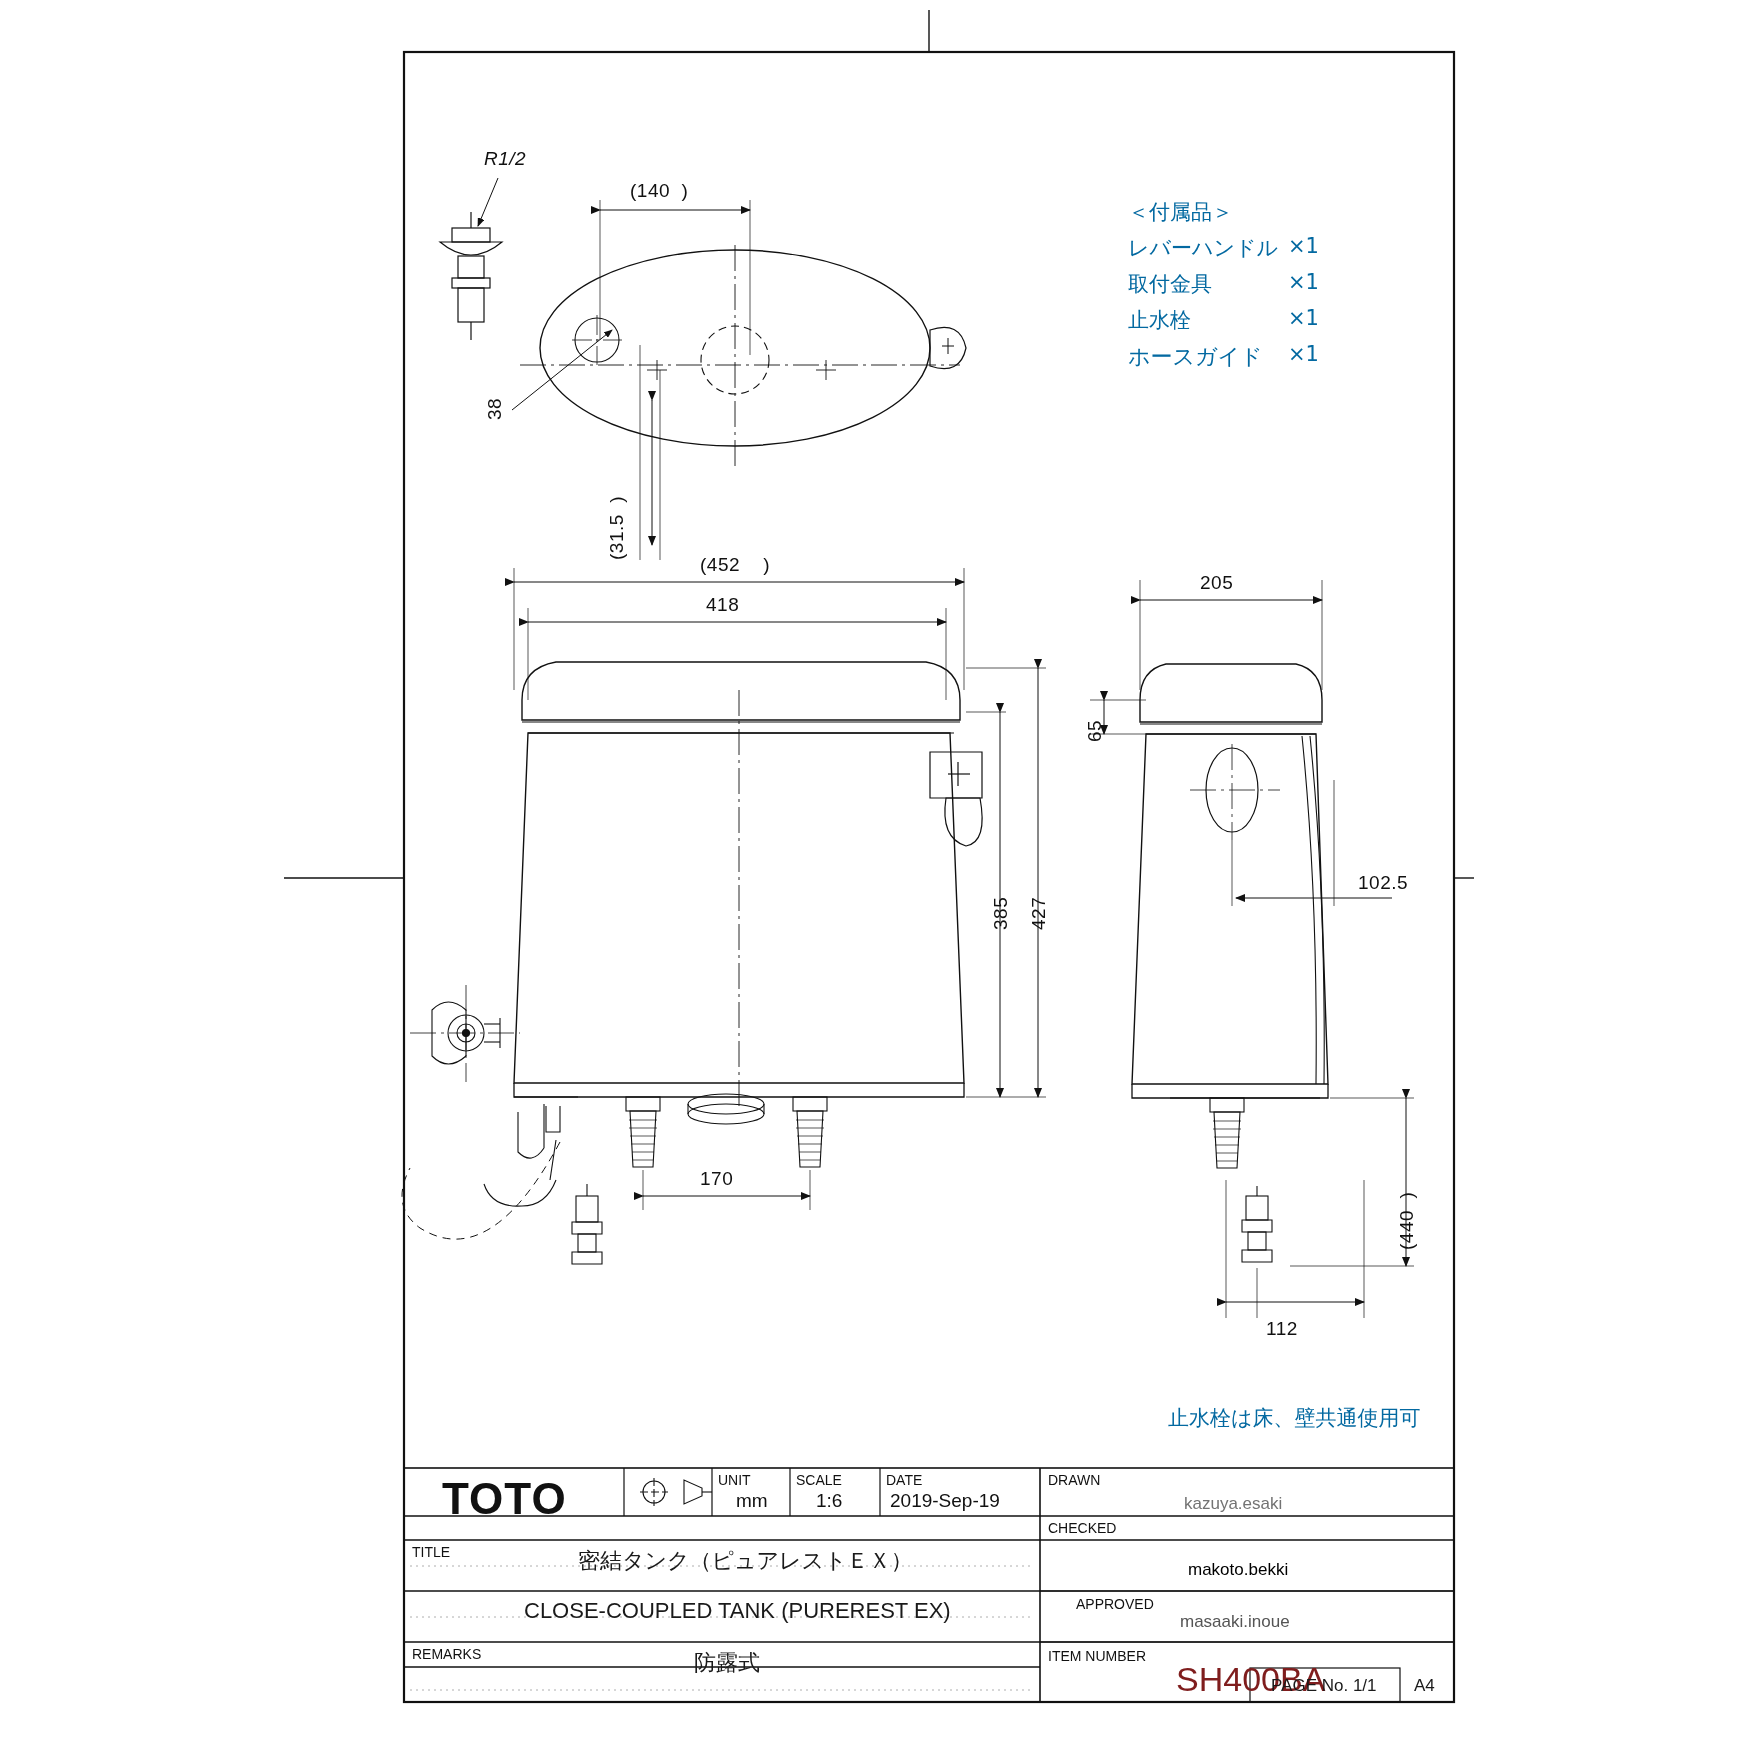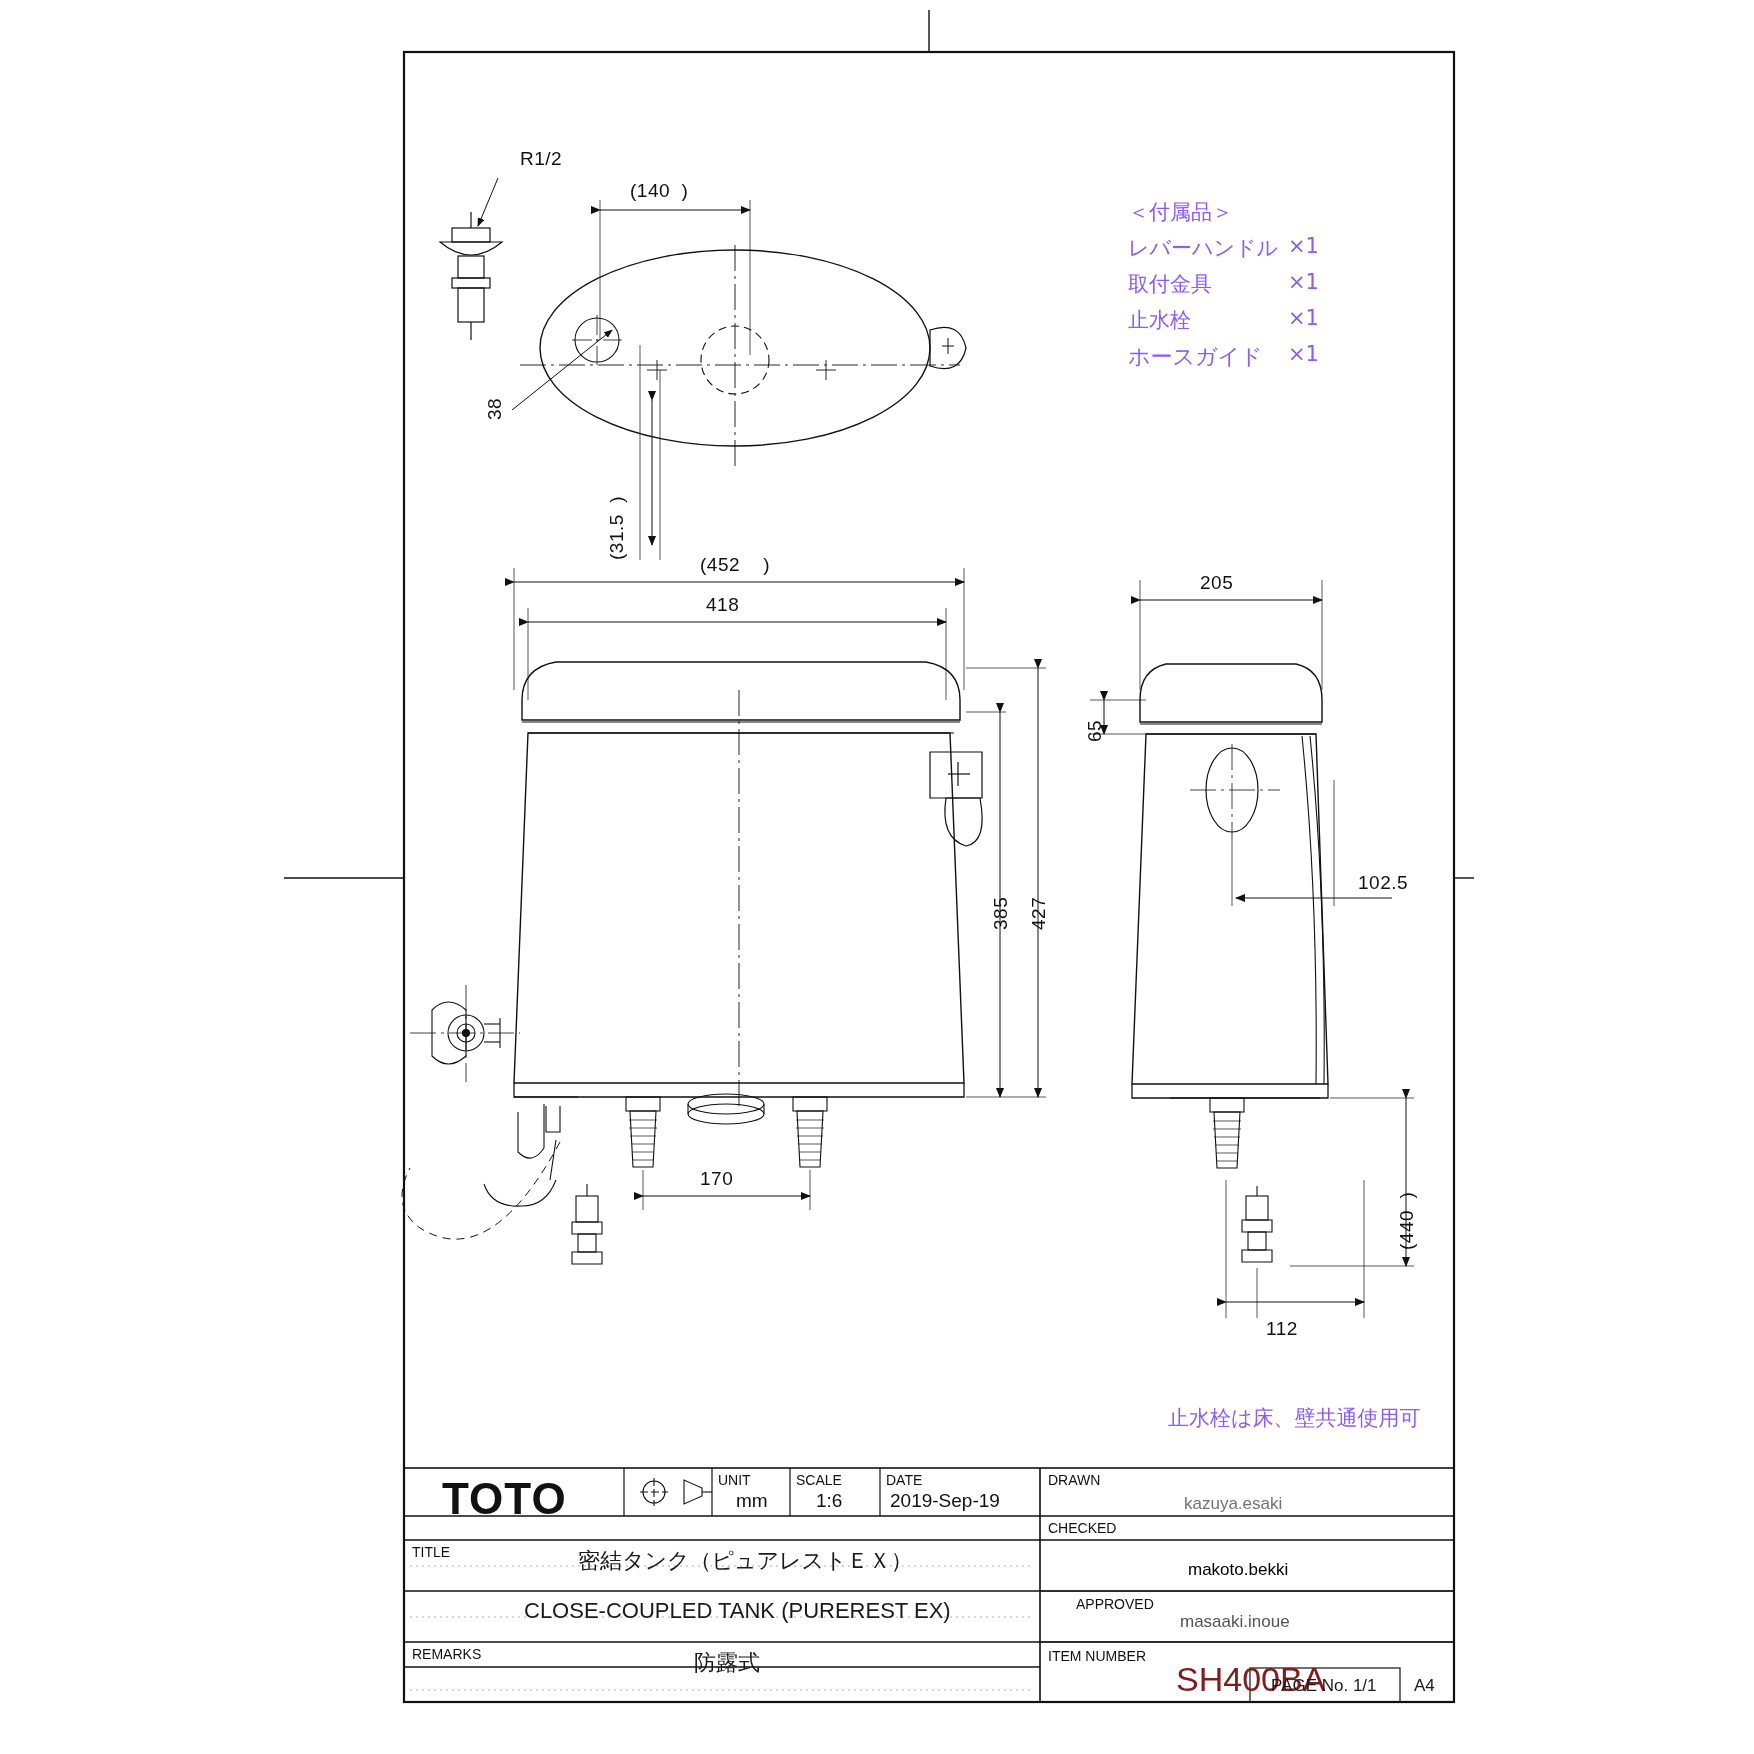--- a/index.html
+++ b/index.html
@@ -1,20 +1,20 @@
 <!DOCTYPE html>
 <html><head>
 <meta charset="utf-8">
 <style>
   html,body{margin:0;padding:0;background:#ffffff;}
   body{width:1754px;height:1754px;font-family:"Liberation Sans",sans-serif;color:#1a1a1a;}
   #sheet{position:relative;width:1754px;height:1754px;overflow:hidden;}
   .txt{position:absolute;white-space:pre;}
   .dim{font-size:19px;letter-spacing:.5px;color:#111;}
-  .lbl{font-size:19px;color:#8b5cf6;}
+  .lbl{font-size:19px;color:#0369a1;}
   .jp{font-family:"DejaVu Sans",sans-serif;}
   svg{position:absolute;left:0;top:0;}
   .hdr{font-size:14px;color:#111;}
   .val{font-size:20px;color:#111;}
   .valS{font-size:17px;color:#333;}
   .logo{font-size:44px;font-weight:bold;letter-spacing:1px;font-family:"Liberation Sans",sans-serif;color:#111;}
   .rot90{transform-origin:0 0;transform:rotate(-90deg);}
 </style>
 </head>
 <body>
@@ -262,21 +262,21 @@
       </g>
 
       <g stroke="#999" stroke-width="0.8" stroke-dasharray="2 4">
         <line x1="410" y1="1566" x2="1034" y2="1566"></line>
         <line x1="410" y1="1617" x2="1034" y2="1617"></line>
         <line x1="410" y1="1690" x2="1034" y2="1690"></line>
       </g>
     </g>
   </svg>
 
-  <div class="txt dim" style="left:520px;top:148px;">R1/2</div>
+  <div class="txt dim" style="left:484px;top:148px;font-style:italic;">R1/2</div>
   <div class="txt dim" style="left:630px;top:180px;">(140  )</div>
   <div class="txt dim rot90" style="left:606px;top:560px;">(31.5  )</div>
   <div class="txt dim rot90" style="left:484px;top:420px;">38</div>
 
   <div class="txt dim" style="left:700px;top:554px;">(452    )</div>
   <div class="txt dim" style="left:706px;top:594px;">418</div>
   <div class="txt dim rot90" style="left:1028px;top:930px;">427</div>
   <div class="txt dim rot90" style="left:990px;top:930px;">385</div>
   <div class="txt dim" style="left:700px;top:1168px;">170</div>
 

